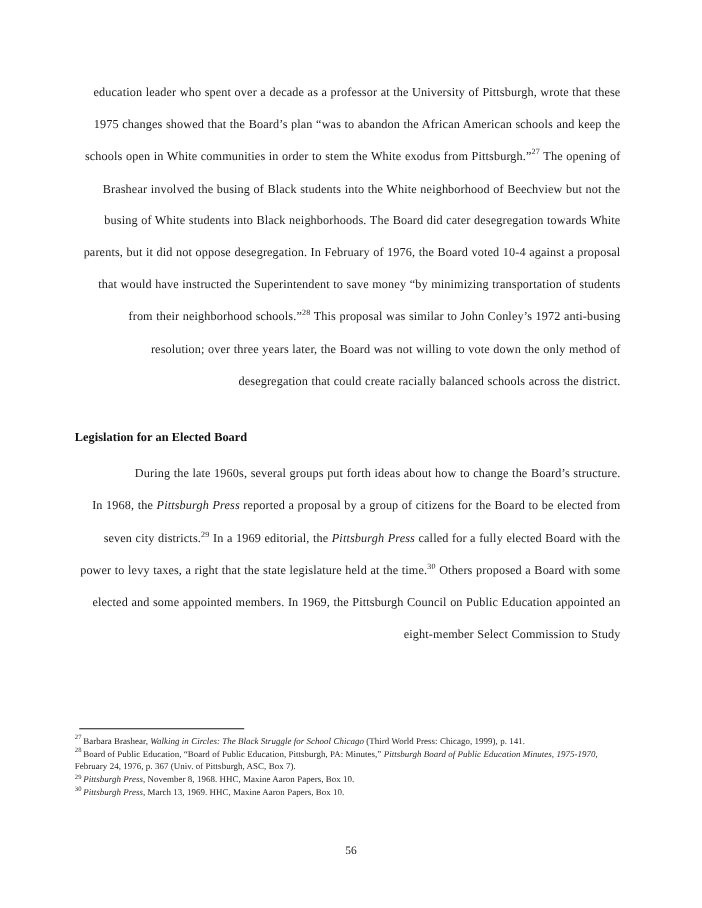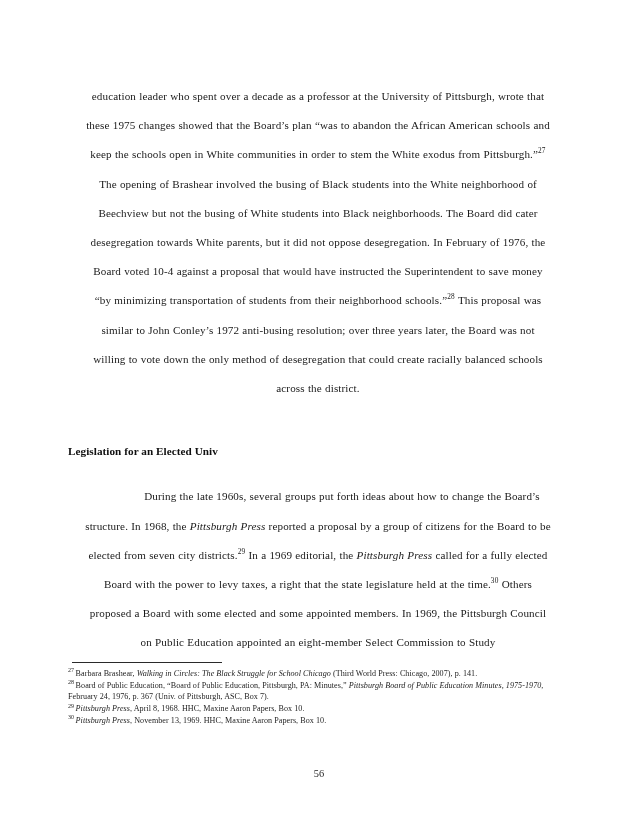--- a/index.html
+++ b/index.html
@@ -30,22 +30,22 @@
     position: absolute;
     left: 68px;
     top: 66px;
     width: 500px;
   }
 
   
   .body-par {
     font-size: 11.1px;
     line-height: 29.2px;
-    text-align: center;
-    margin: 16px;
+    text-align: right;
+    margin: 4px;
     letter-spacing: 0.12px;
     word-spacing: 0.3px;
     color: #191919;
   }
 
   .section-heading {
     font-size: 11.2px;
     font-weight: bold;
     line-height: 29.2px;
     margin: 0;
@@ -110,31 +110,31 @@
 </style>
 </head>
 <body>
 
 <div class="page">
 
   <div class="content">
 
     <p class="body-par"><span>education leader who spent over a decade as a professor at the University of Pittsburgh, wrote that these 1975 changes showed that the Board’s plan “was to abandon the African American schools and keep the schools open in White communities in order to stem the White exodus from Pittsburgh.”</span><sup class="fn-ref">27</sup><span>  The opening of Brashear involved the busing of Black students into the White neighborhood of Beechview but not the busing of White students into Black neighborhoods.  The Board did cater desegregation towards White parents, but it did not oppose desegregation.  In February of 1976, the Board voted 10-4 against a proposal that would have instructed the Superintendent to save money “by minimizing transportation of students from their neighborhood schools.”</span><sup class="fn-ref">28</sup><span>  This proposal was similar to John Conley’s 1972 anti-busing resolution; over three years later, the Board was not willing to vote down the only method of desegregation that could create racially balanced schools across the district.</span></p>
 
-    <h2 class="section-heading">Legislation for an Elected Univ</h2>
+    <h2 class="section-heading">Legislation for an Elected Board</h2>
 
     <p class="body-par"><span class="indent"></span><span>During the late 1960s, several groups put forth ideas about how to change the Board’s structure.  In 1968, the </span><em class="ital">Pittsburgh Press</em><span> reported a proposal by a group of citizens for the Board to be elected from seven city districts.</span><sup class="fn-ref">29</sup><span>  In a 1969 editorial, the </span><em class="ital">Pittsburgh Press</em><span> called for a fully elected Board with the power to levy taxes, a right that the state legislature held at the time.</span><sup class="fn-ref">30</sup><span>  Others proposed a Board with some elected and some appointed members.  In 1969, the Pittsburgh Council on Public Education appointed an eight-member Select Commission to Study</span></p>
 
   </div>
 
   <div class="footnotes">
     <div class="footnote-rule"></div>
     <div id="footnote-list">
-        <p class="footnote"><sup>27</sup><span>Barbara Brashear, </span><em>Walking in Circles: The Black Struggle for School Chicago</em><span> (Third World Press: Chicago, 2007), p. 141.</span></p>
+        <p class="footnote"><sup>27</sup><span>Barbara Brashear, </span><em>Walking in Circles: The Black Struggle for School Chicago</em><span> (Third World Press: Chicago, 1999), p. 141.</span></p>
         <p class="footnote"><sup>28</sup><span>Board of Public Education, “Board of Public Education, Pittsburgh, PA: Minutes,” </span><em>Pittsburgh Board of Public Education Minutes, 1975-1970</em><span>, February 24, 1976, p. 367 (Univ. of Pittsburgh, ASC, Box 7).</span></p>
-        <p class="footnote"><sup>29</sup><em>Pittsburgh Press</em><span>, April 8, 1968. HHC, Maxine Aaron Papers, Box 10.</span></p>
-        <p class="footnote"><sup>30</sup><em>Pittsburgh Press</em><span>, November 13, 1969. HHC, Maxine Aaron Papers, Box 10.</span></p>
+        <p class="footnote"><sup>29</sup><em>Pittsburgh Press</em><span>, November 8, 1968. HHC, Maxine Aaron Papers, Box 10.</span></p>
+        <p class="footnote"><sup>30</sup><em>Pittsburgh Press</em><span>, March 13, 1969. HHC, Maxine Aaron Papers, Box 10.</span></p>
       </div>
   </div>
 
   <div class="page-number">56</div>
 
 </div>
 
 </body></html>

